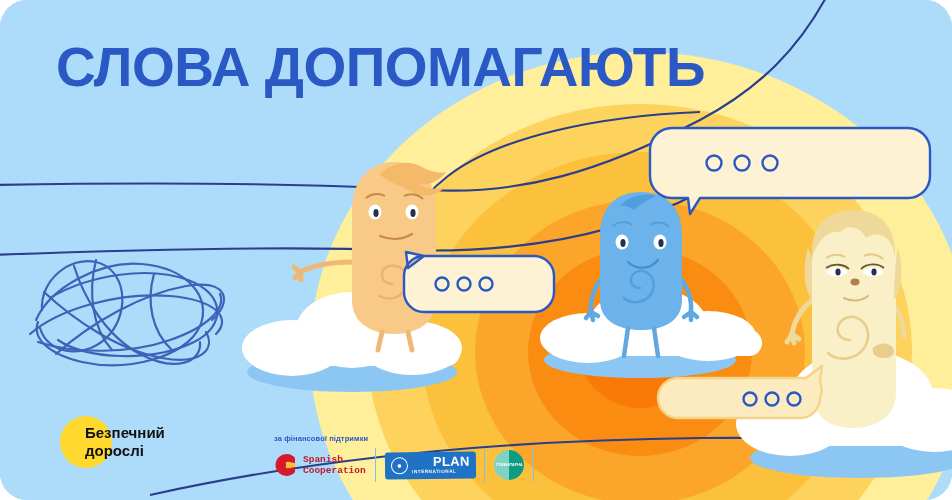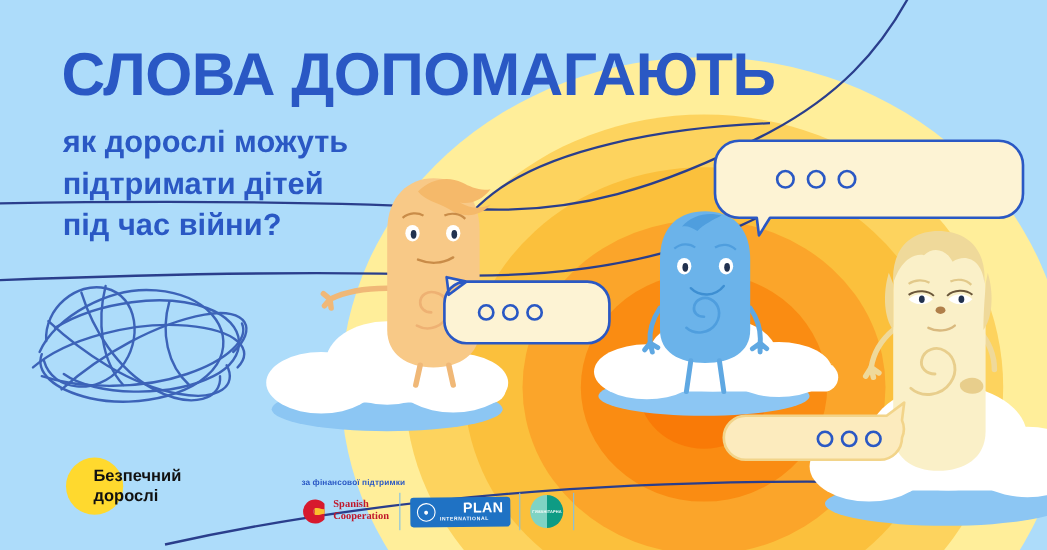--- a/index.html
+++ b/index.html
@@ -1,19 +1,20 @@
 <!DOCTYPE html>
 <html><head>
 <meta charset="utf-8">
 <style>
   html,body{margin:0;padding:0;background:#fff;}
   body{font-family:"Liberation Sans",sans-serif;}
   .banner{
     position:relative;width:952px;height:500px;overflow:hidden;
     background:#ADDCFA;
+    border-radius:27px;
   }
   .layer{position:absolute;inset:0;}
   svg.layer{width:952px;height:500px;display:block;}
 
   
   .headline{
     position:absolute;left:56px;top:38px;width:760px;
     font-family:"Liberation Sans",sans-serif;
     font-weight:bold;font-size:55px;line-height:58px;
     letter-spacing:-0.5px;
@@ -51,21 +52,21 @@
     margin:0 0 5px 2px;
   }
   .fund-row{display:flex;align-items:center;gap:9px;}
   .sep{width:1px;height:34px;background:#7FC0E8;}
 
   
   .sc{display:flex;align-items:center;gap:5px;}
   .sc-mark{position:relative;width:26px;height:26px;}
   .sc-txt{
     font-size:9.5px;font-weight:bold;line-height:11px;color:#C0182B;
-    font-family:Liberation Serif, serif;white-space:nowrap;
+    font-family:Liberation Mono, monospace;white-space:nowrap;
   }
   
   .plan{
     background:#1F72C4;border-radius:3px;padding:4px 6px;
     display:flex;align-items:center;gap:4px;transform:rotate(-0.6deg);
   }
   .plan-ring{
     width:15px;height:15px;border-radius:50%;border:1.6px solid #fff;
     display:flex;align-items:center;justify-content:center;
   }
@@ -308,25 +309,20 @@
           <circle cx="750" cy="399" r="6.5"></circle>
           <circle cx="772" cy="399" r="6.5"></circle>
           <circle cx="794" cy="399" r="6.5"></circle>
         </g>
       </g>
     </g>
   </svg>
 
   <div class="headline">СЛОВА ДОПОМАГАЮТЬ</div>
 
-  <div class="subhead">
-    <div>як дорослі можуть</div>
-    <div>підтримати дітей</div>
-    <div>під час війни?</div>
-  </div>
 
   <div class="logo-safe">
     <div class="dot"></div>
     <div class="txt">
       <div>Безпечний</div>
       <div>дорослі</div>
     </div>
   </div>
 
   <div class="partners">

